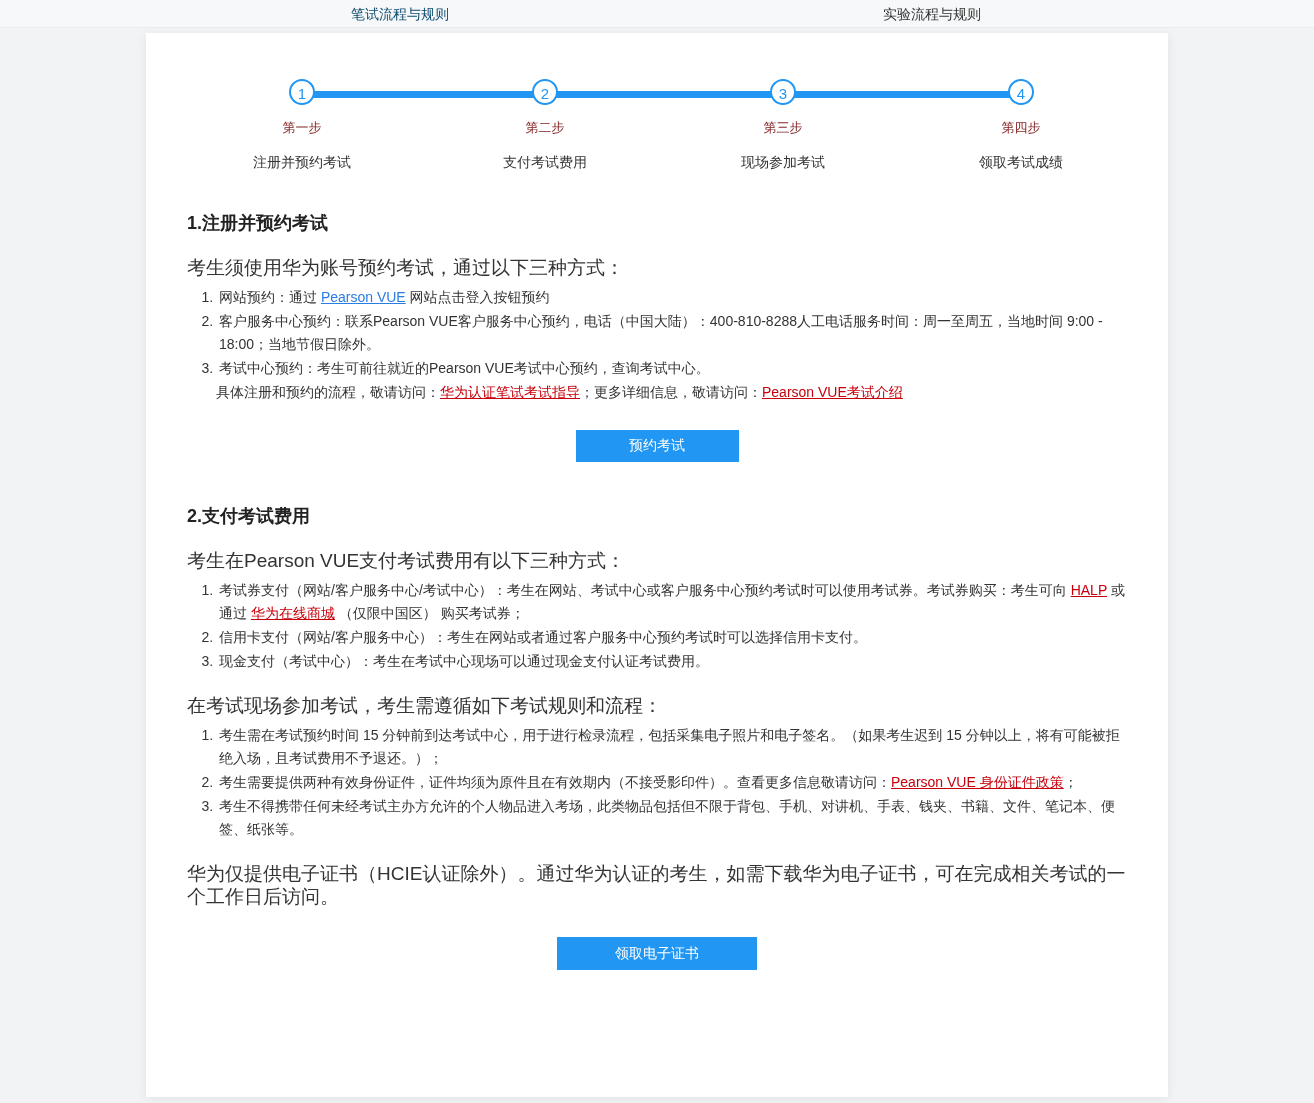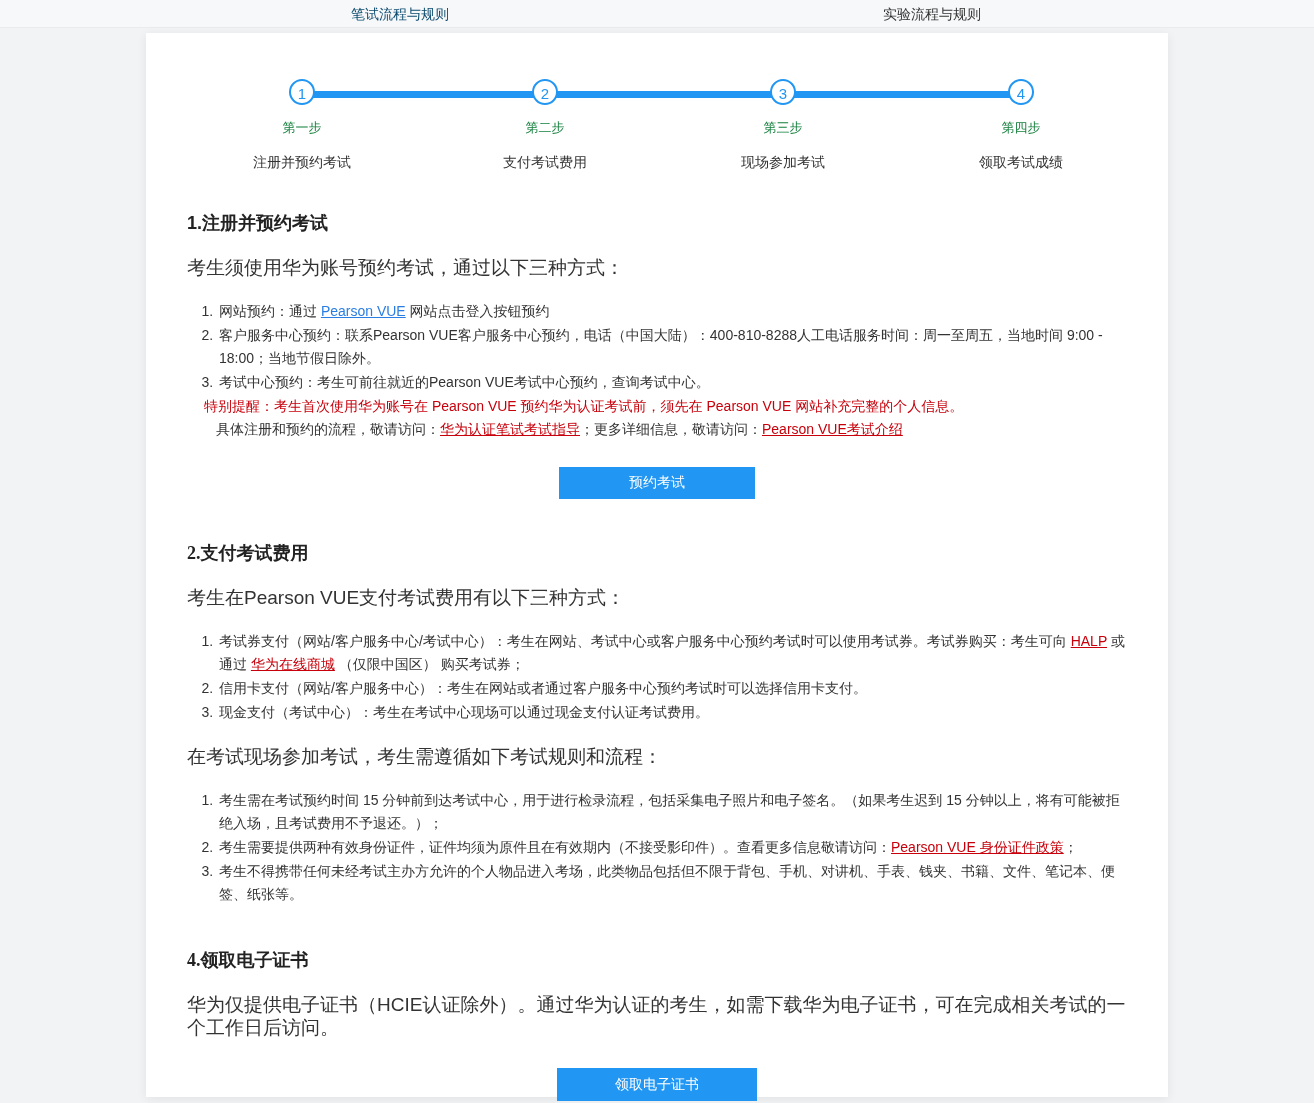--- a/index.html
+++ b/index.html
@@ -58,40 +58,40 @@
   .step-circle {
     width: 26px; height: 26px;
     margin: 0 auto;
     border: 2px solid #2196f3;
     border-radius: 50%;
     background: #fff;
     color: #2196f3;
     font-size: 15px; line-height: 26px;
     position: relative; z-index: 2;
   }
-  .step-label { margin-top: 14px; font-size: 13px; color: #15803d; }
+  .step-label { margin-top: 14px; font-size: 13px; color: #7f1d1d; }
   .step-name  { margin-top: 17px; font-size: 14px; color: #333; }
 
   
   .content { padding: 0 41px; }
   .section-heading {
     margin: 0;
     font-size: 18px;
     font-weight: bold;
     color: #222;
   }
   .mt-sec1 { margin-top: 28px; }
-  .mt-sec  { margin-top: 42px; font-family: Liberation Serif, serif; }
+  .mt-sec  { margin-top: 42px; }
   .intro {
     margin: 21px 0 0;
     font-size: 19px;
     line-height: 23px;
   }
   ol.steps-list {
-    margin: 21px 0 0;
+    margin: 7px 0 0;
     padding-left: 30px;
     font-size: 14px;
     line-height: 23px;
   }
   ol.steps-list li { margin: 1px 0; padding-left: 2px; }
   .reminder {
     margin: 1px 0 0 17px;
     font-size: 14px;
     line-height: 23px;
     color: #c7000b;
@@ -108,21 +108,21 @@
     display: block;
     margin: 26px auto 0;
     height: 32px;
     border: none;
     background: #2196f3;
     color: #fff;
     font-size: 14px;
     font-family: inherit;
     cursor: pointer;
   }
-  .btn-book { width: 196px; }
+  .btn-book { width: 163px; }
   .btn-cert { width: 200px; height: 33px; margin-top: 29px; }
 </style>
 </head>
 <body>
 
 <div class="topbar">
   <div class="tab active" style="left:400px">笔试流程与规则</div>
   <div class="tab inactive" style="left:932px">实验流程与规则</div>
 </div>
 
@@ -157,21 +157,20 @@
 
     <h2 class="section-heading mt-sec1">1.注册并预约考试</h2>
     <p class="intro">考生须使用华为账号预约考试，通过以下三种方式：</p>
     <ol class="steps-list">
       <li>
         <span>网站预约：通过 </span><a class="blue-link">Pearson VUE</a><span> 网站点击登入按钮预约</span>
       </li>
       <li>客户服务中心预约：联系Pearson VUE客户服务中心预约，电话（中国大陆）：400-810-8288人工电话服务时间：周一至周五，当地时间 9:00 - 18:00；当地节假日除外。</li>
       <li>考试中心预约：考生可前往就近的Pearson VUE考试中心预约，查询考试中心。</li>
     </ol>
-    <div class="reminder">特别提醒：考生首次使用华为账号在 Pearson VUE 预约华为认证考试前，须先在 Pearson VUE 网站补充完整的个人信息。</div>
     <div class="guide">
       <span>具体注册和预约的流程，敬请访问：</span><a class="red-link">华为认证笔试考试指导</a><span>；更多详细信息，敬请访问：</span><a class="red-link">Pearson VUE考试介绍</a>
     </div>
     <button class="btn btn-book">预约考试</button>
 
     <h2 class="section-heading mt-sec">2.支付考试费用</h2>
     <p class="intro">考生在Pearson VUE支付考试费用有以下三种方式：</p>
     <ol class="steps-list">
       <li>
         <span>考试券支付（网站/客户服务中心/考试中心）：考生在网站、考试中心或客户服务中心预约考试时可以使用考试券。考试券购买：考生可向 </span><a class="red-link">HALP</a><span> 或通过 </span><a class="red-link">华为在线商城</a><span> （仅限中国区） 购买考试券；</span>
@@ -182,18 +181,17 @@
 
     <p class="intro">在考试现场参加考试，考生需遵循如下考试规则和流程：</p>
     <ol class="steps-list">
       <li>考生需在考试预约时间 15 分钟前到达考试中心，用于进行检录流程，包括采集电子照片和电子签名。（如果考生迟到 15 分钟以上，将有可能被拒绝入场，且考试费用不予退还。）；</li>
       <li>
         <span>考生需要提供两种有效身份证件，证件均须为原件且在有效期内（不接受影印件）。查看更多信息敬请访问：</span><a class="red-link">Pearson VUE 身份证件政策</a><span>；</span>
       </li>
       <li>考生不得携带任何未经考试主办方允许的个人物品进入考场，此类物品包括但不限于背包、手机、对讲机、手表、钱夹、书籍、文件、笔记本、便签、纸张等。</li>
     </ol>
 
-    <h2 class="section-heading mt-sec">4.领取电子证书</h2>
     <p class="intro">华为仅提供电子证书（HCIE认证除外）。通过华为认证的考生，如需下载华为电子证书，可在完成相关考试的一个工作日后访问。</p>
     <button class="btn btn-cert">领取电子证书</button>
 
   </div>
 </div>
 
 </body></html>

